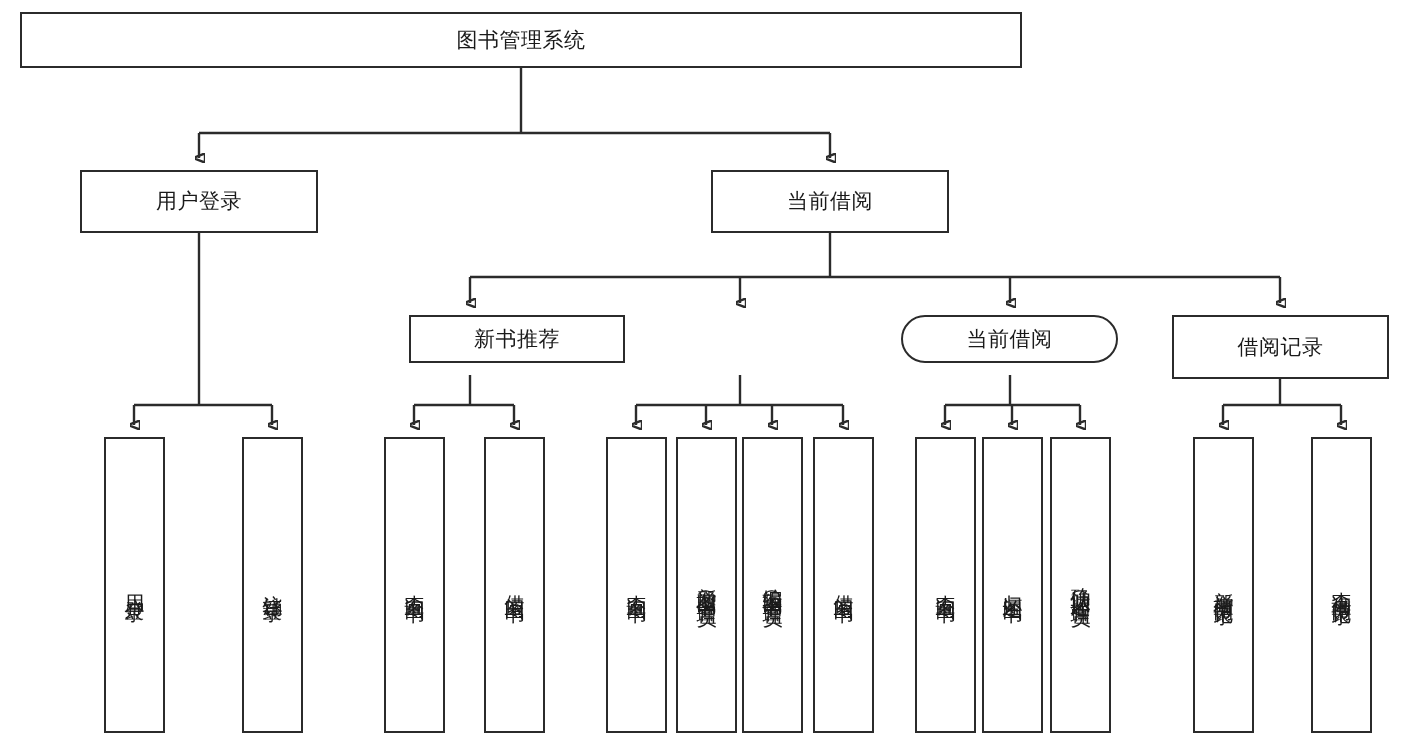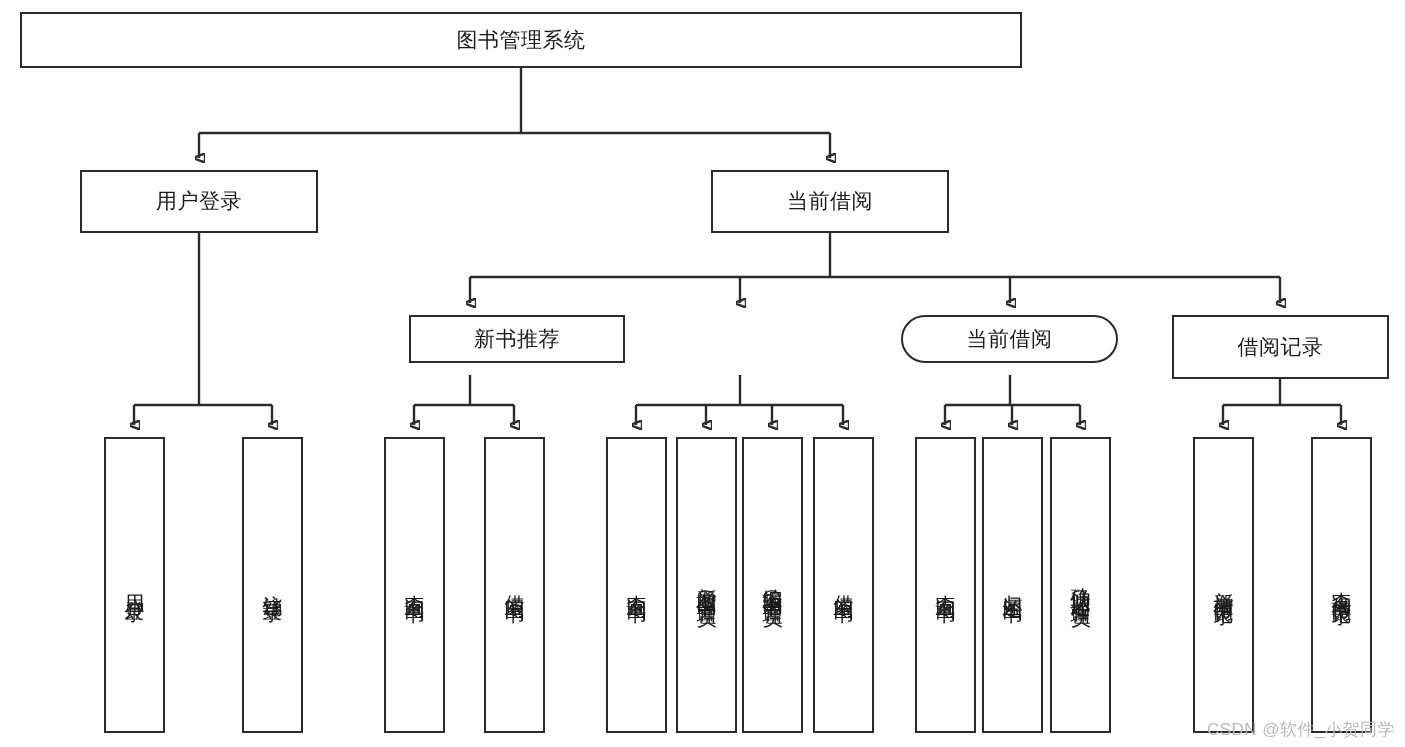--- a/index.html
+++ b/index.html
@@ -187,15 +187,14 @@
     <span class="label">确认归还（管理员）</span>
   </div>
 
   <div class="node vert" style="left:1193px; top:437px; width:61px; height:296px;">
     <span class="label">新增借阅记录</span>
   </div>
   <div class="node vert" style="left:1311px; top:437px; width:61px; height:296px;">
     <span class="label">查询借阅记录</span>
   </div>
 
-  <div class="watermark">CSDN @软件_小贺同学</div>
 
 </div>
 
 </body></html>

